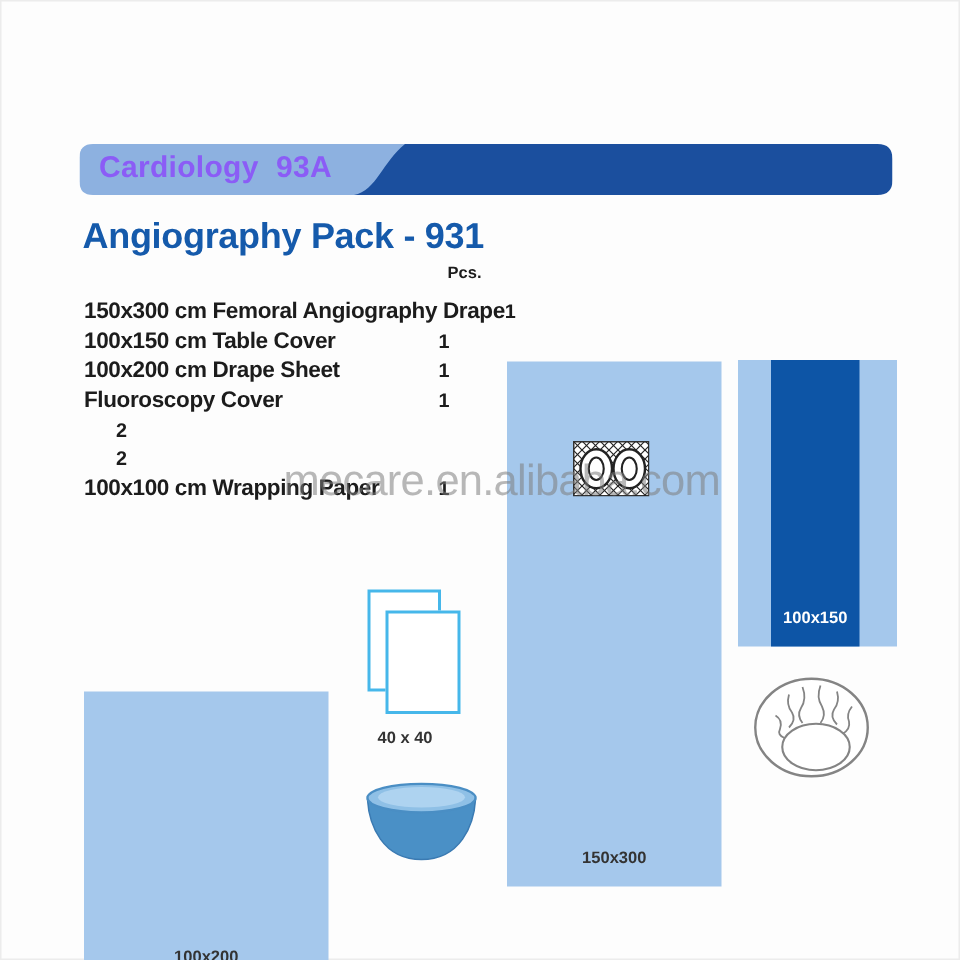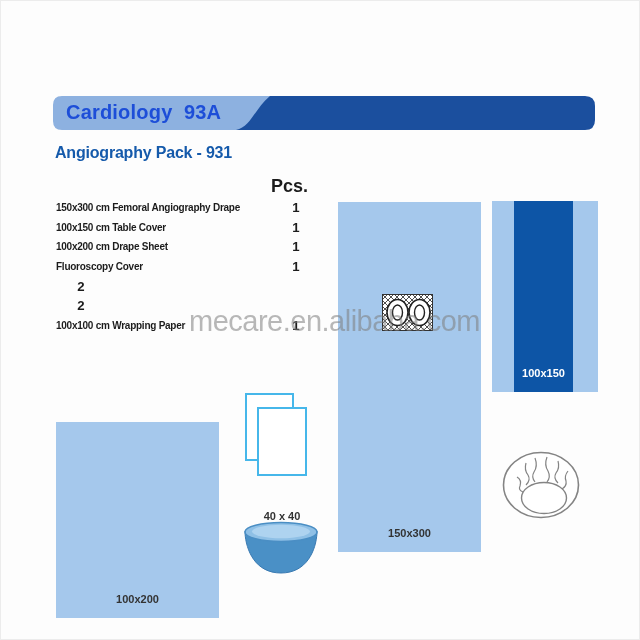--- a/index.html
+++ b/index.html
@@ -5,61 +5,61 @@
   html,body{margin:0;padding:0;background:#fff;}
   #page{
     position:relative;width:640px;height:640px;background:#fdfdfd;
     font-family:"Liberation Sans",sans-serif;overflow:hidden;
     box-shadow:inset 0 0 0 1px #ececec;
   }
   
   #header-bar{position:absolute;left:53px;top:96px;width:542px;height:34px;}
   #header-label{
     position:absolute;left:66px;top:101px;font-size:20px;font-weight:700;
-    color:#1d4ed8;white-space:pre;letter-spacing:.2px;
+    color:#8b5cf6;white-space:pre;letter-spacing:.2px;
   }
   
   #pack-title{
-    position:absolute;left:55px;top:144px;font-size:16px;font-weight:700;
+    position:absolute;left:55px;top:144px;font-size:24px;font-weight:700;
     color:#155aab;letter-spacing:-.2px;
   }
   
   #qty-header{
-    position:absolute;left:271px;top:176px;width:50px;text-align:left;
-    font-size:18px;font-weight:700;color:#1c1c1c;
+    position:absolute;left:271px;top:176px;width:50px;text-align:right;
+    font-size:11px;font-weight:700;color:#1c1c1c;
   }
   #item-list{position:absolute;left:56px;top:198px;width:265px;}
   .item-row{display:flex;align-items:center;height:19.6px;}
   .item-name{
-    flex:1;font-size:10px;font-weight:600;color:#1c1c1c;
+    flex:1;font-size:15px;font-weight:600;color:#1c1c1c;
     letter-spacing:-.25px;white-space:nowrap;
   }
   .item-qty{width:50px;text-align:center;font-size:13.2px;font-weight:600;color:#1c1c1c;}
   
   #watermark{
     position:absolute;left:189px;top:305px;font-size:29px;font-weight:400;
     color:rgba(125,125,125,.55);letter-spacing:-.5px;z-index:30;white-space:nowrap;
   }
   
-  .drape{position:absolute;background:#a5c8ec;}
+  .drape{position:absolute;background:#a5c8ec;margin-top:39px;}
   #drape-100x200{left:56px;top:422px;width:163px;height:196px;}
   #drape-150x300{left:338px;top:202px;width:143px;height:350px;}
   #cover-100x150{left:492px;top:201px;width:106px;height:191px;}
   #cover-stripe{position:absolute;left:22px;top:0;width:59px;height:191px;background:#0d55a6;}
   .size-label{
     position:absolute;font-size:11px;font-weight:600;color:#333;
     text-align:center;white-space:nowrap;
   }
   #label-100x200{left:0;bottom:13px;width:163px;}
   #label-150x300{left:0;bottom:13px;width:143px;}
   #label-100x150{left:0;bottom:13px;width:59px;color:#fff;}
   #towel-back,#towel-front{position:absolute;background:#fff;border:2px solid #46b7ea;box-sizing:border-box;}
   #towel-back{left:245px;top:393px;width:49px;height:68px;}
   #towel-front{left:257px;top:407px;width:50px;height:69px;z-index:2;}
-  #label-40x40{left:244px;top:486px;width:76px;margin-top:24px;}
+  #label-40x40{left:232px;top:486px;width:76px;}
   #fenestration{position:absolute;left:382px;top:294px;z-index:5;}
   #bowl{position:absolute;left:242px;top:520px;}
   #fluoro-cover{position:absolute;left:501px;top:450px;}
 </style>
 </head>
 <body>
 
 <div id="page">
 
   <div id="header-bar">

